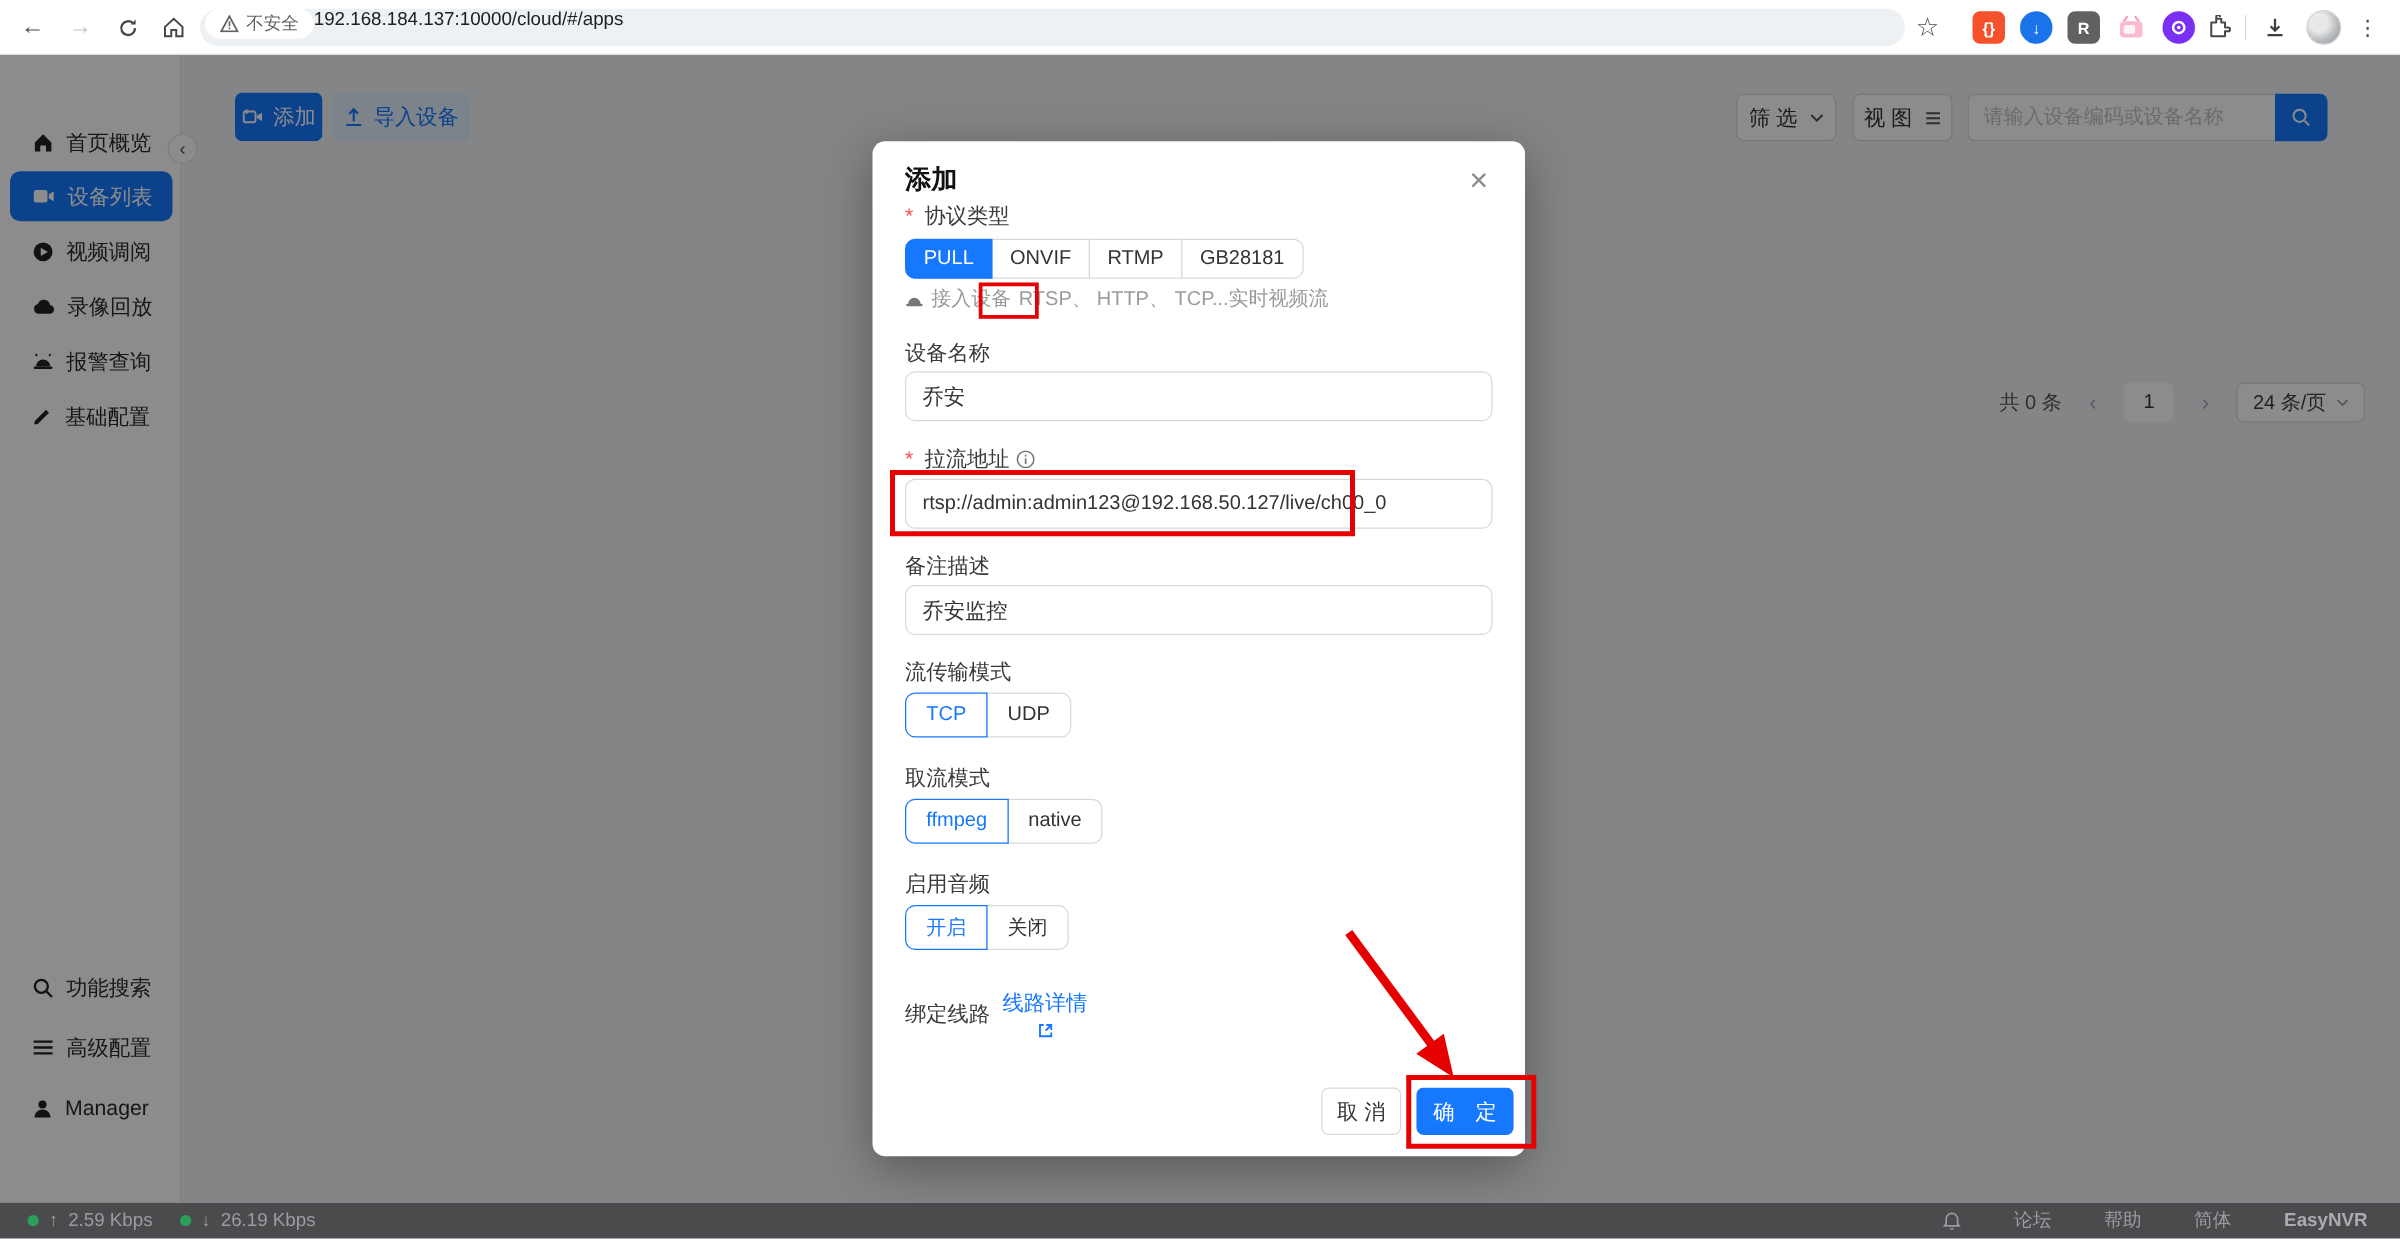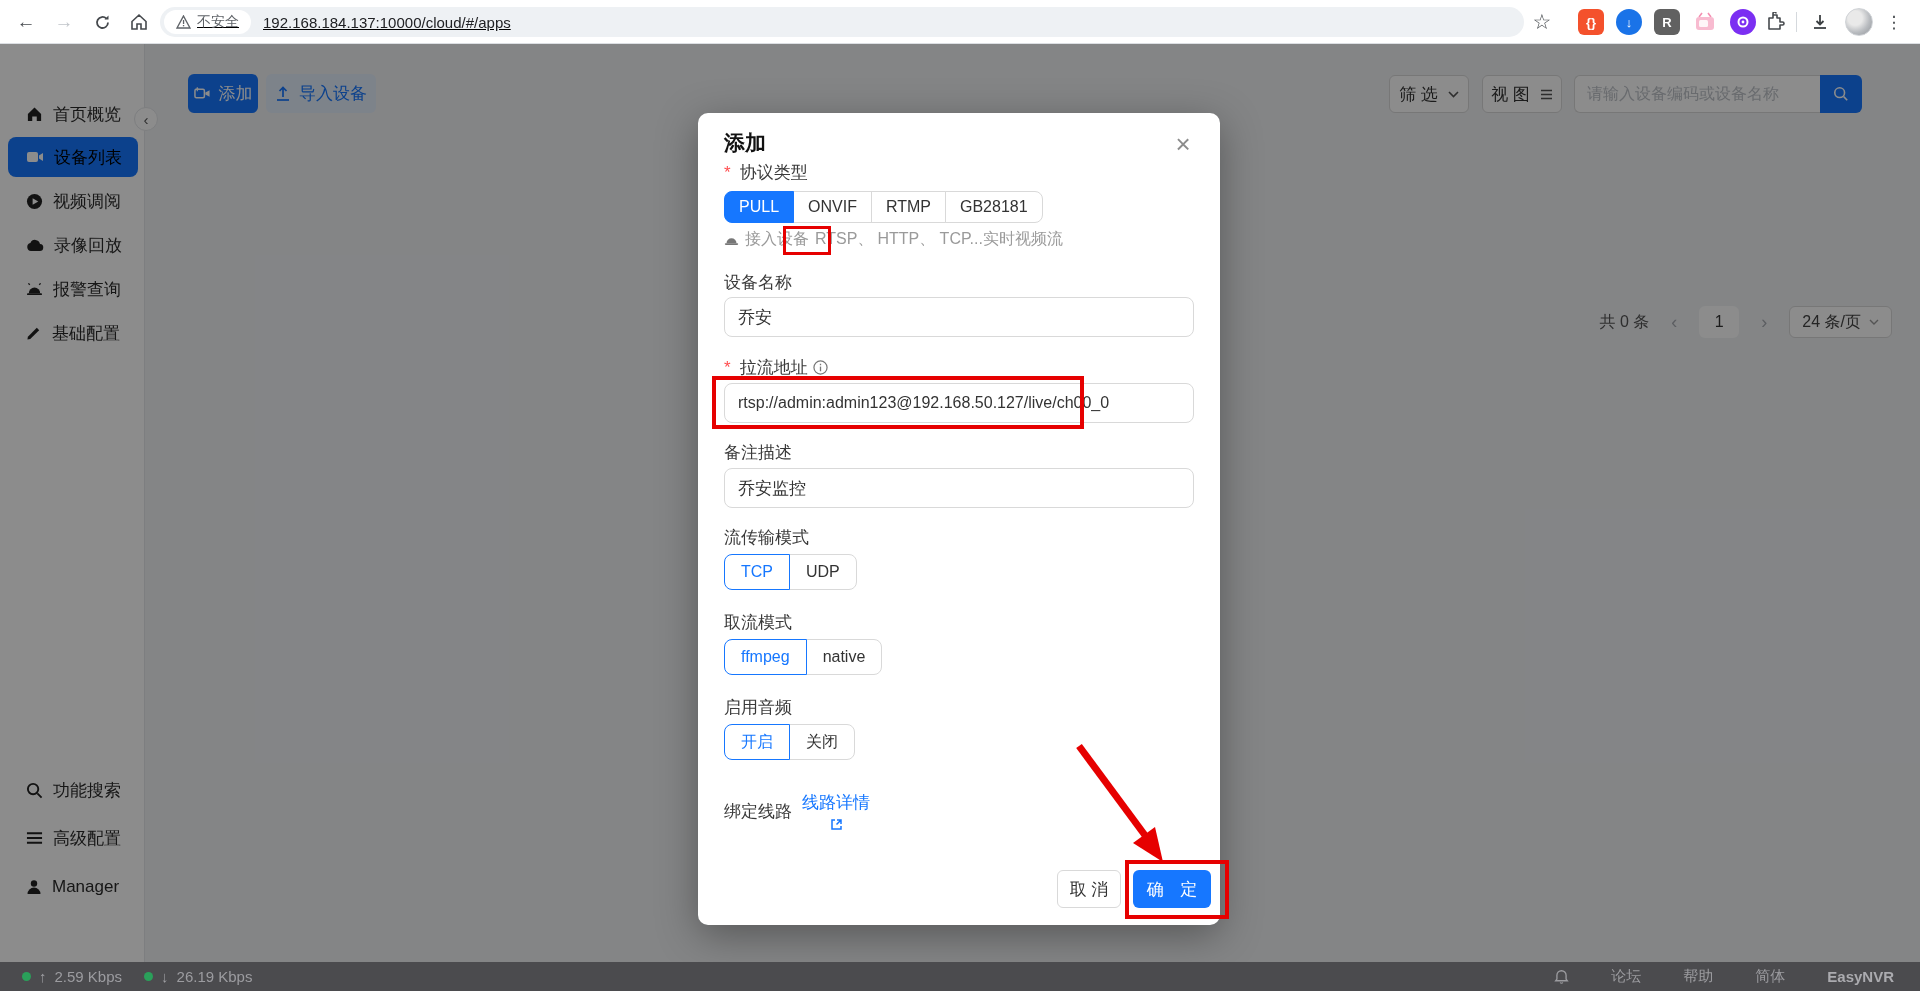--- a/index.html
+++ b/index.html
@@ -3,33 +3,33 @@
 <meta charset="utf-8">
 <style>
   * { margin:0; padding:0; box-sizing:border-box; }
   html,body { width:1920px; height:991px; font-family:"Liberation Sans",sans-serif; }
   #screen { position:relative; width:1920px; height:991px; background:#f0f2f5; overflow:hidden; }
 
   
   .chrome { position:absolute; left:0; top:0; width:1920px; height:44px; background:#ffffff; border-bottom:1px solid #dcdfe3; z-index:50; }
   .nav-ic { position:absolute; top:8px; width:28px; height:28px; display:flex; align-items:center; justify-content:center; font-size:19px; color:#45494d; border-radius:50%; }
   .nav-ic.dis { color:#c0c4c9; }
-  .omnibox { position:absolute; left:160px; top:7px; width:1364px; height:30px; background:#eef1f4; border-radius:15px; display:flex; align-items:center;text-decoration:underline; }
+  .omnibox { position:absolute; left:160px; top:7px; width:1364px; height:30px; background:#eef1f4; border-radius:15px; display:flex; align-items:flex-start; }
   .sec-badge { display:flex; align-items:center; gap:6px; height:24px; margin-left:4px; padding:0 12px; background:#ffffff; border-radius:12px; color:#5f6368; font-size:14px; }
-  .url-text { margin-left:12px; font-size:15px; color:#202124; }
+  .url-text { margin-left:0; font-size:15px; color:#202124; }
   .ext-ic { position:absolute; top:9px; width:26px; height:26px; display:flex; align-items:center; justify-content:center; border-radius:6px; font-size:13px; font-weight:bold; color:#fff; }
   .chrome-sep { position:absolute; top:12px; width:1px; height:20px; background:#d5d9dd; }
   .avatar { position:absolute; top:8px; width:28px; height:28px; border-radius:50%; background:radial-gradient(circle at 35% 35%, #e9e9e9 0 30%, #b9bcc0 60%, #8e9297); border:1px solid #d0d3d7; }
 
   
   .app { position:absolute; left:0; top:44px; width:1920px; height:918px; background:#f0f2f5; }
   .sidebar { position:absolute; left:0; top:0; width:145px; height:918px; background:#ffffff; border-right:1px solid #e4e6e9; }
   .side-item { position:absolute; left:8px; width:130px; height:40px; display:flex; align-items:center; gap:10px; padding-left:18px; border-radius:8px; color:#2b2b2b; font-size:17px; cursor:pointer; }
   .side-item svg { flex:0 0 auto; }
-  .side-item.active { background:#1677ff; color:#000000; }
+  .side-item.active { background:#1677ff; color:#ffffff; }
   .collapse-handle { position:absolute; left:134px; top:63px; width:24px; height:24px; background:#ffffff; border:1px solid #e4e6e9; border-radius:50%; display:flex; align-items:center; justify-content:center; color:#555; font-size:15px; z-index:5; }
 
   .main { position:absolute; left:146px; top:0; width:1774px; height:918px; }
   .btn { display:inline-flex; align-items:center; justify-content:center; gap:8px; border-radius:6px; font-size:17px; cursor:pointer; border:1px solid transparent; }
   .btn-primary { background:#1677ff; color:#fff; }
   .btn-lightblue { background:#e3eefc; color:#1677ff;font-family:Liberation Serif, serif; }
   .btn-plain { background:#fff; color:#333; border:1px solid #d9d9d9; }
   .tb-add { position:absolute; left:42px; top:30px; width:70px; height:39px; }
   .tb-import { position:absolute; left:120px; top:30px; width:110px; height:39px; }
   .tb-filter { position:absolute; left:1243px; top:31px; width:80px; height:38px; gap:10px; }

